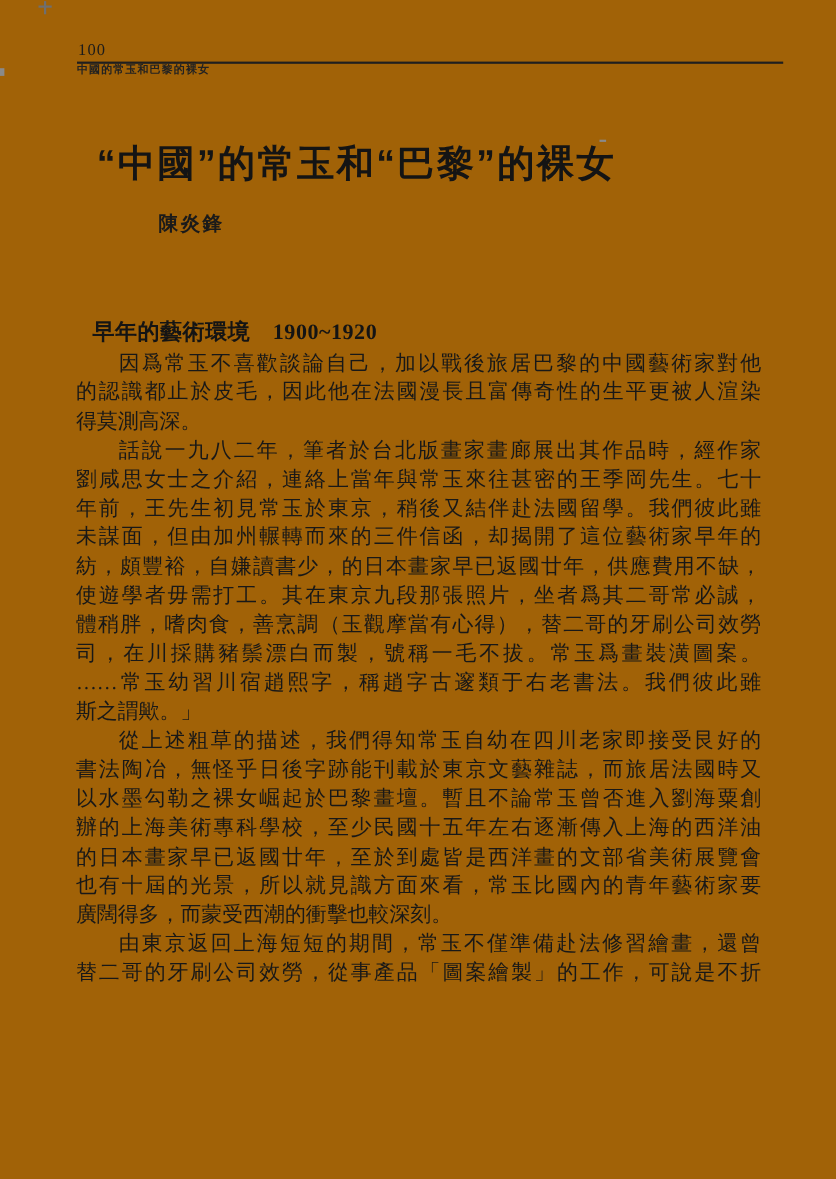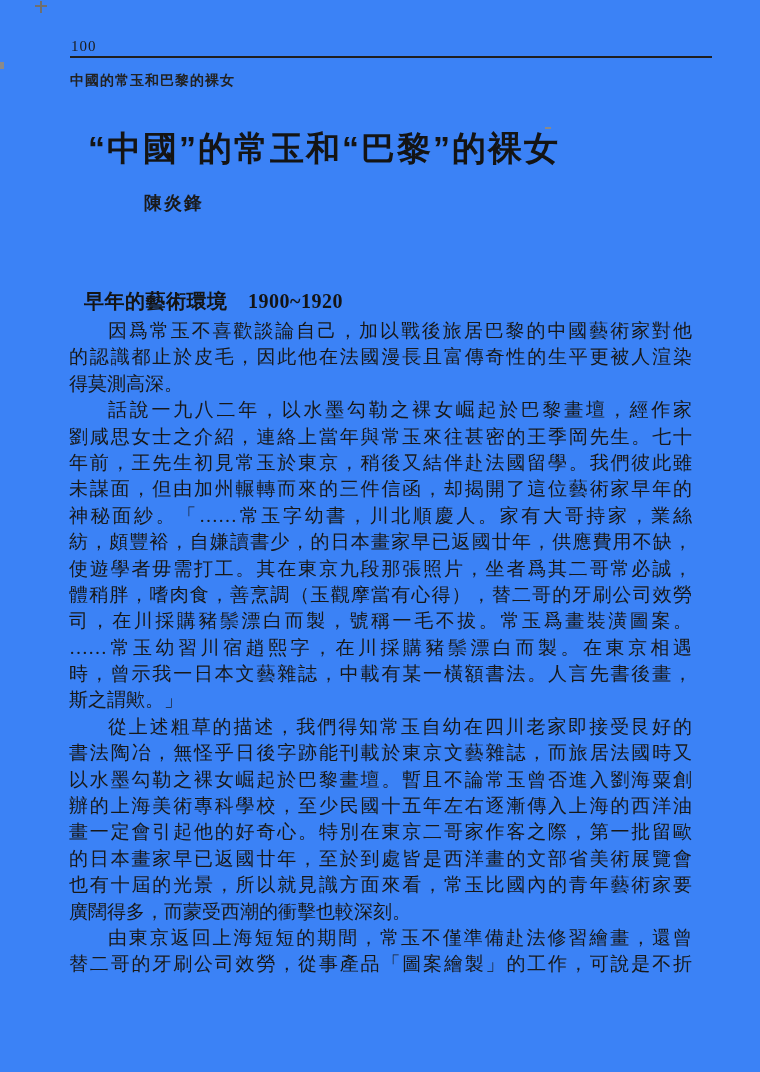--- a/index.html
+++ b/index.html
@@ -2,43 +2,43 @@
 <html><head>
 <meta charset="utf-8">
 <style>
   html, body { margin: 0; padding: 0; }
   body { background: #e8e8e8; }
   #page {
     position: relative;
     width: 760px;
     height: 1072px;
     margin: 0 auto;
-    background: #3b82f6;
+    background: #a16207;
     overflow: hidden;
     color: #161616;
     font-family: "Liberation Serif", "DejaVu Serif", serif;
   }
   .pagenum {
     position: absolute;
     left: 71px; top: 38px;
     font-size: 15px;
     font-family: "Liberation Serif", "DejaVu Serif", serif;
     color: #1b1b1b;
     letter-spacing: 1px;
   }
   .rule {
     position: absolute;
     left: 70px; top: 56px;
     width: 642px; height: 2px;
     background: #1f1f1f;
   }
   .running-header {
     position: absolute;
-    left: 70px; top: 72px;
-    font-size: 14px;
+    left: 70px; top: 56px;
+    font-size: 10px;
     font-weight: bold;
     font-family: "Liberation Sans", "DejaVu Sans", sans-serif;
     color: #222;
     letter-spacing: 1px;
   }
   .title {
     position: absolute;
     left: 88px; top: 126px;
     font-size: 34px;
     font-weight: bold;
@@ -114,36 +114,33 @@
 
   <h1 class="title" style="margin:0;">“中國”的常玉和“巴黎”的裸女</h1>
   <div class="author">陳炎鋒</div>
 
   <h2 class="section-heading" style="margin:0;">早年的藝術環境　1900~1920</h2>
 
   <div class="bodytext" id="bodytext">
       <div class="line indent">因爲常玉不喜歡談論自己，加以戰後旅居巴黎的中國藝術家對他</div>
       <div class="line">的認識都止於皮毛，因此他在法國漫長且富傳奇性的生平更被人渲染</div>
       <div class="line short">得莫測高深。</div>
-      <div class="line indent">話說一九八二年，以水墨勾勒之裸女崛起於巴黎畫壇，經作家</div>
+      <div class="line indent">話說一九八二年，筆者於台北版畫家畫廊展出其作品時，經作家</div>
       <div class="line">劉咸思女士之介紹，連絡上當年與常玉來往甚密的王季岡先生。七十</div>
       <div class="line">年前，王先生初見常玉於東京，稍後又結伴赴法國留學。我們彼此雖</div>
       <div class="line">未謀面，但由加州輾轉而來的三件信函，却揭開了這位藝術家早年的</div>
-      <div class="line">神秘面紗。「……常玉字幼書，川北順慶人。家有大哥持家，業絲</div>
       <div class="line">紡，頗豐裕，自嫌讀書少，的日本畫家早已返國廿年，供應費用不缺，</div>
       <div class="line">使遊學者毋需打工。其在東京九段那張照片，坐者爲其二哥常必誠，</div>
       <div class="line">體稍胖，嗜肉食，善烹調（玉觀摩當有心得），替二哥的牙刷公司效勞</div>
       <div class="line">司，在川採購豬鬃漂白而製，號稱一毛不拔。常玉爲畫裝潢圖案。</div>
-      <div class="line">……常玉幼習川宿趙熙字，在川採購豬鬃漂白而製。在東京相遇</div>
-      <div class="line">時，曾示我一日本文藝雜誌，中載有某一橫額書法。人言先書後畫，</div>
+      <div class="line">……常玉幼習川宿趙熙字，稱趙字古邃類于右老書法。我們彼此雖</div>
       <div class="line short">斯之謂歟。」</div>
       <div class="line indent">從上述粗草的描述，我們得知常玉自幼在四川老家即接受艮好的</div>
       <div class="line">書法陶冶，無怪乎日後字跡能刊載於東京文藝雜誌，而旅居法國時又</div>
       <div class="line">以水墨勾勒之裸女崛起於巴黎畫壇。暫且不論常玉曾否進入劉海粟創</div>
       <div class="line">辦的上海美術專科學校，至少民國十五年左右逐漸傳入上海的西洋油</div>
-      <div class="line">畫一定會引起他的好奇心。特別在東京二哥家作客之際，第一批留歐</div>
       <div class="line">的日本畫家早已返國廿年，至於到處皆是西洋畫的文部省美術展覽會</div>
       <div class="line">也有十屆的光景，所以就見識方面來看，常玉比國內的青年藝術家要</div>
       <div class="line short">廣闊得多，而蒙受西潮的衝擊也較深刻。</div>
       <div class="line indent">由東京返回上海短短的期間，常玉不僅準備赴法修習繪畫，還曾</div>
       <div class="line">替二哥的牙刷公司效勞，從事產品「圖案繪製」的工作，可說是不折</div>
     </div>
 </div>
 
 </body></html>

